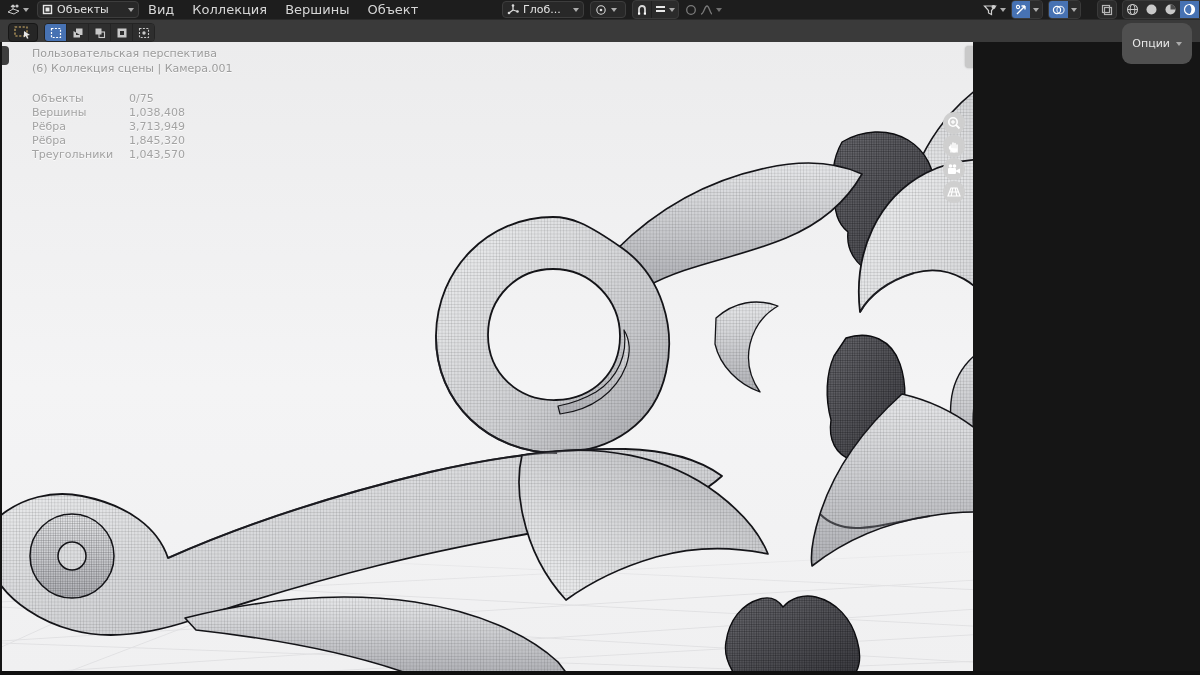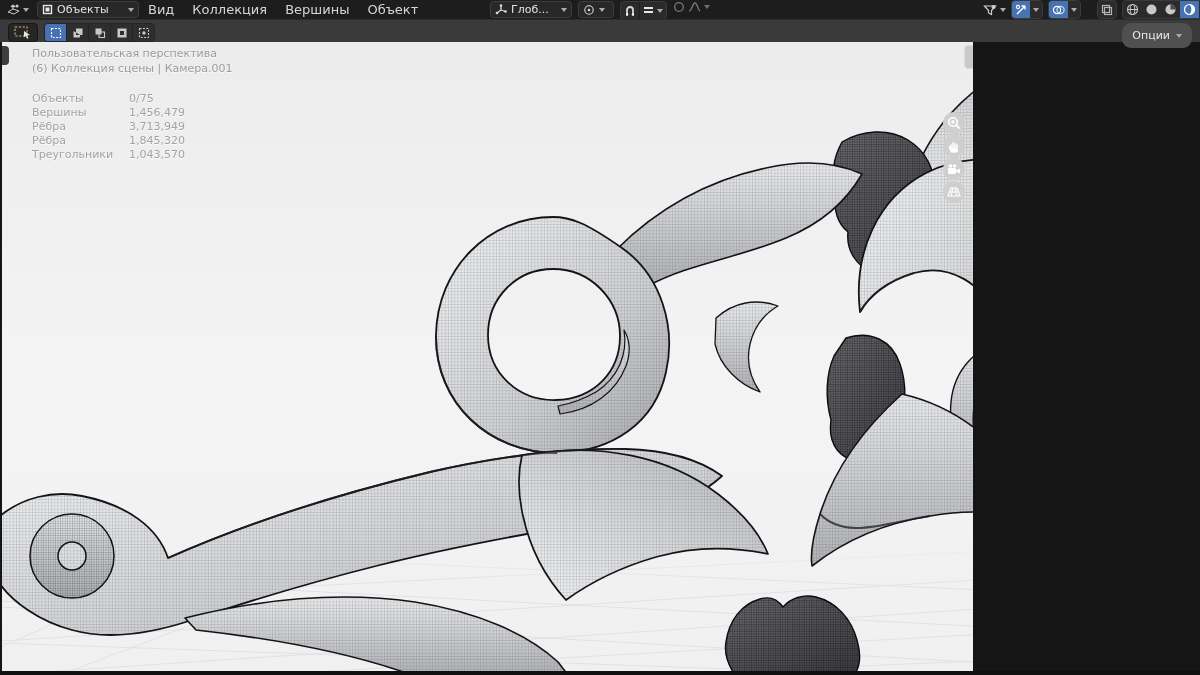--- a/index.html
+++ b/index.html
@@ -8,36 +8,36 @@
   .menubar{position:absolute;left:0;top:0;width:1200px;height:19px;background:#1d1d1d;display:flex;align-items:center;z-index:30}
   .menubar .left{display:flex;align-items:center;height:100%}
   .ed-btn{display:flex;align-items:center;gap:2px;padding:0 4px 0 6px;height:100%;cursor:pointer}
   .dd{height:15px;background:#282828;border:1px solid #3d3d3d;border-radius:4px;display:flex;align-items:center;color:#e3e3e3;font-size:11px;padding:0 4px;gap:4px;cursor:pointer}
   .mode-dd{width:92px;margin-left:4px}
   .mode-dd .lbl{flex:1}
   .menu{color:#d6d6d6;font-size:13px;padding:0 9px;height:100%;display:flex;align-items:center;cursor:pointer}
   .menu:first-of-type{margin-left:8px}
   .chev{width:0;height:0;border-left:3px solid transparent;border-right:3px solid transparent;border-top:4px solid #ababab}
   .chev.dim{border-top-color:#6f6f6f}
-  .center-cluster{position:absolute;left:490px;top:1px;display:flex;align-items:flex-start;gap:6px;height:17px}
+  .center-cluster{position:absolute;left:502px;top:1px;display:flex;align-items:center;gap:6px;height:17px}
   .right-cluster{position:absolute;left:983px;top:1px;display:flex;align-items:center;gap:5px;height:17px}
   .seg-group{display:flex;align-items:center;height:17px;background:#2b2b2b;border:1px solid #3a3a3a;border-radius:4px;overflow:hidden}
   .seg{height:100%;display:flex;align-items:center;justify-content:center;padding:0 3px;cursor:pointer}
   .seg.on{background:#4772b3}
   .seg.dark{background:#2b2b2b}
   .sep{width:1px;height:100%;background:#1f1f1f}
   .plain{display:flex;align-items:center;gap:3px;cursor:pointer}
   
   .toolrow{position:absolute;left:0;top:19px;width:1200px;height:23px;background:#3a3a3a;border-top:1px solid #2a2a2a;box-sizing:border-box;z-index:30}
   .tool-btn{position:absolute;left:8px;top:3px;width:28px;height:17px;background:#262626;border:1px solid #171717;border-radius:4px;display:flex;align-items:center;justify-content:center;cursor:pointer}
   .modes{position:absolute;left:44px;top:3px;height:17px;display:flex;border:1px solid #242424;border-radius:4px;overflow:hidden}
   .mode-b{width:21px;height:100%;background:#2e2e2e;display:flex;align-items:center;justify-content:center;border-right:1px solid #242424;cursor:pointer}
   .mode-b:last-child{border-right:none}
   .mode-b.on{background:#4772b3}
-  .opts-btn{position:absolute;right:8px;top:3px;height:17px;background:#505050;border-radius:9px;color:#e8e8e8;font-size:11px;display:flex;align-items:center;gap:6px;padding:4px 10px;cursor:pointer}
+  .opts-btn{position:absolute;right:8px;top:3px;height:17px;background:#505050;border-radius:9px;color:#e8e8e8;font-size:11px;display:flex;align-items:center;gap:6px;padding:12px 10px;cursor:pointer}
   
   .vp{position:absolute;left:2px;top:42px;width:971px;height:629px;background:linear-gradient(180deg,#ececed 0%,#f4f4f5 55%,#f0f0f1 100%);overflow:hidden;z-index:10}
   .bottombar{position:absolute;left:0;top:671px;width:1200px;height:4px;background:#101010;z-index:30}
   .vp-text{position:absolute;color:#9c9c9c;font-size:11px;text-shadow:0 1px 0 rgba(255,255,255,.8);white-space:nowrap}
   .stats{position:absolute;left:30px;top:50px;font-size:11px;color:#a3a3a3;text-shadow:0 1px 0 rgba(255,255,255,.8)}
   .stats .row{display:flex;height:14px;line-height:14px}
   .stats .lab{width:97px}
   .tab-left{position:absolute;left:0;top:4px;width:7px;height:19px;background:#3e3e3e;border-radius:0 4px 4px 0;cursor:pointer}
   .tab-right{position:absolute;right:0;top:4px;width:8px;height:22px;background:#c9c9c9;border-radius:4px 0 0 4px;box-shadow:0 0 2px rgba(0,0,0,.25);cursor:pointer}
   .navbtn{position:absolute;right:8px;width:22px;height:22px;border-radius:50%;background:#cfcfcf;display:flex;align-items:center;justify-content:center;cursor:pointer}
@@ -358,21 +358,21 @@
   <div class="vp-text" style="left:30px;top:5px">Пользовательская перспектива</div>
   <div class="vp-text" style="left:30px;top:20px">(6) Коллекция сцены | Камера.001</div>
 
   <div class="stats">
     <div class="row">
         <span class="lab">Объекты</span>
         <span>0/75</span>
       </div>
     <div class="row">
         <span class="lab">Вершины</span>
-        <span>1,456,479</span>
+        <span>1,038,408</span>
       </div>
     <div class="row">
         <span class="lab">Рёбра</span>
         <span>3,713,949</span>
       </div>
     <div class="row">
         <span class="lab">Рёбра</span>
         <span>1,845,320</span>
       </div>
     <div class="row">

